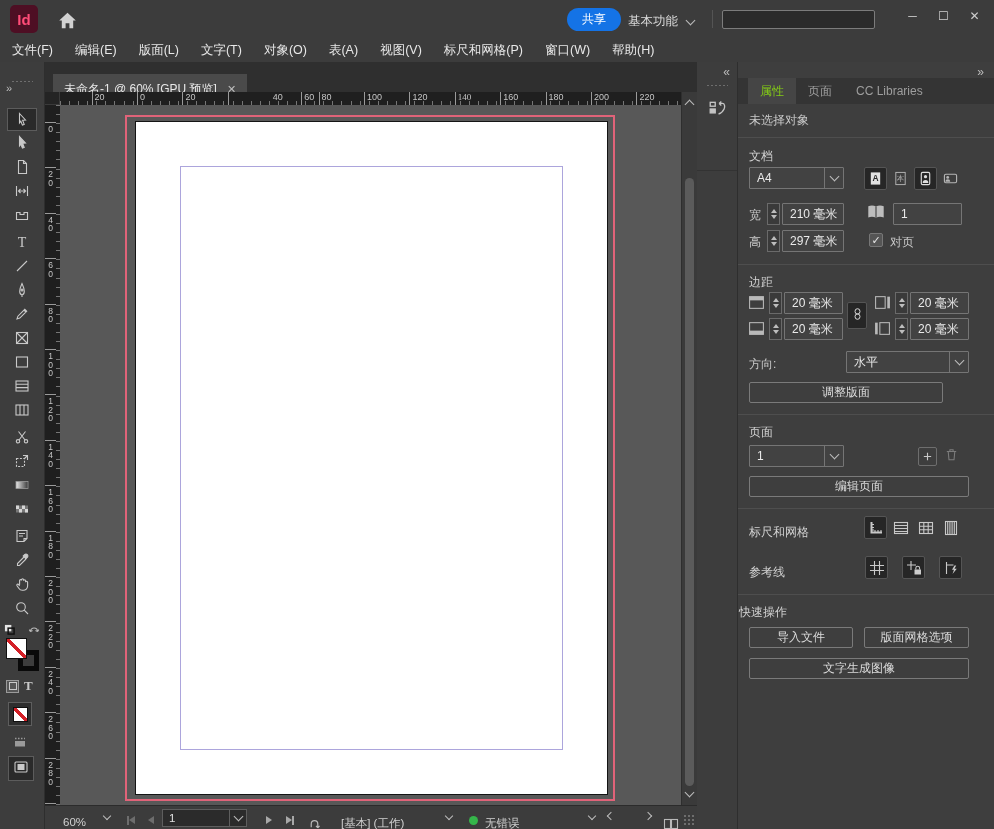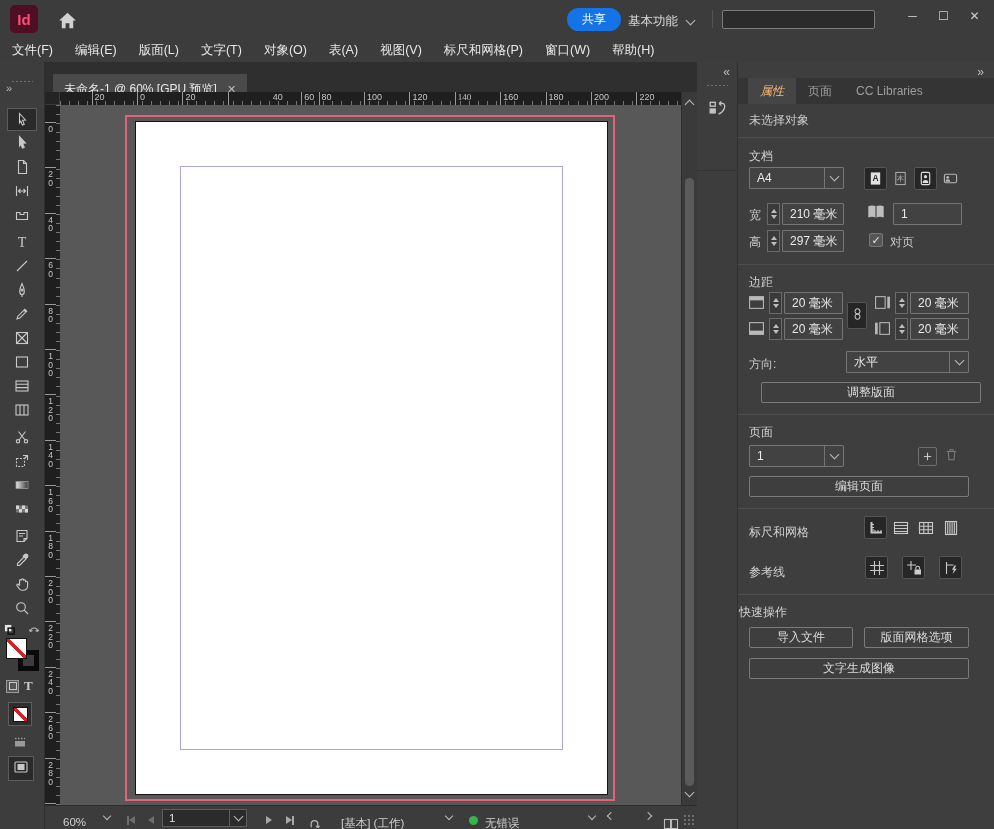--- a/index.html
+++ b/index.html
@@ -90,21 +90,21 @@
   .dock .collapse { position:absolute; right:7px; top:3px; color:#bdbdbd; font-size:12px; }
   .dock .grip { margin-top:22px; }
   .dock-icon { position:absolute; left:6px; top:32px; width:29px; height:29px; display:flex; align-items:center; justify-content:center; }
   .dock-div { position:absolute; left:0; top:108px; width:100%; height:1px; background:#333; }
 
   
   .rpanel { position:absolute; left:738px; top:62px; width:256px; height:767px; background:#3e3e3e; }
   .rpanel .collapse { position:absolute; right:10px; top:3px; color:#bdbdbd; font-size:12px; }
   .rp-tabs { position:absolute; left:0; top:16px; width:100%; height:26px; background:#343434; display:flex; align-items:stretch; padding-left:10px; }
   .rp-tab { padding:0 12px; display:flex; align-items:center; font-size:12px; color:#9e9e9e; }
-  .rp-tab.active { background:#454545; color:#fdba74;font-style:italic; }
+  .rp-tab.active { background:#454545; color:#84cc16; }
   .rp-body { position:absolute; left:0; top:42px; width:100%; bottom:0; }
   .rp-abs { position:absolute; }
   .rp-label { color:#c9c9c9; font-size:12px; }
   .rp-heading { color:#d2d2d2; font-size:12px; }
   .rp-div { position:absolute; left:0; width:100%; height:1px; background:#4e4e4e; }
   .vbox { height:22px; background:#424242; border:1px solid #757575; border-radius:1px; color:#eaeaea; font-size:12px; display:flex; align-items:center; padding-left:7px; }
   .selectbox { height:22px; background:#424242; border:1px solid #757575; border-radius:1px; color:#eaeaea; font-size:12px; display:flex; align-items:center; }
   .selectbox .val { flex:1; padding-left:7px; }
   .selectbox .dd { width:19px; height:100%; border-left:1px solid #757575; display:flex; align-items:center; justify-content:center; }
   .stepper { width:13px; height:22px; background:#3a3a3a; border:1px solid #6a6a6a; display:flex; flex-direction:column; align-items:center; justify-content:center; gap:2px; }
@@ -576,21 +576,21 @@
       <div class="rp-abs vbox" style="left:172px; top:214px; width:59px">20 毫米</div>
 
       <div class="rp-abs rp-label" style="left:11px; top:252px">方向:</div>
       <div class="rp-abs selectbox" style="left:108px; top:247px; width:123px">
         <span class="val">水平</span>
         <span class="dd">
             <span class="chev"></span>
           </span>
       </div>
 
-      <div class="rp-abs rp-btn" style="left:23px; top:278px; width:220px">调整版面</div>
+      <div class="rp-abs rp-btn" style="left:11px; top:278px; width:194px">调整版面</div>
 
       <div class="rp-div" style="top:310px"></div>
       <div class="rp-abs rp-heading" style="left:11px; top:320px">页面</div>
 
       <div class="rp-abs selectbox" style="left:11px; top:341px; width:95px">
         <span class="val">1</span>
         <span class="dd">
             <span class="chev"></span>
           </span>
       </div>

